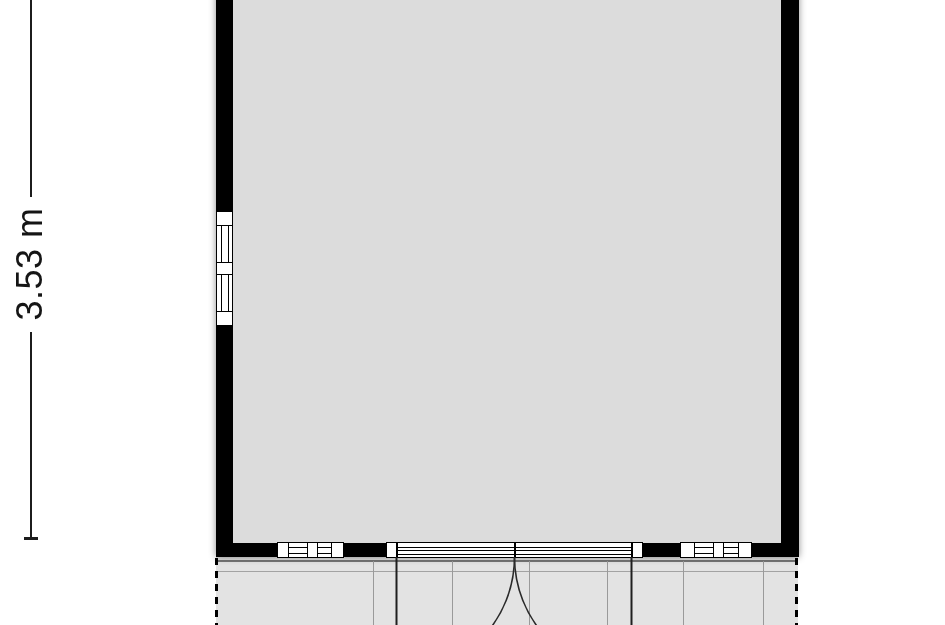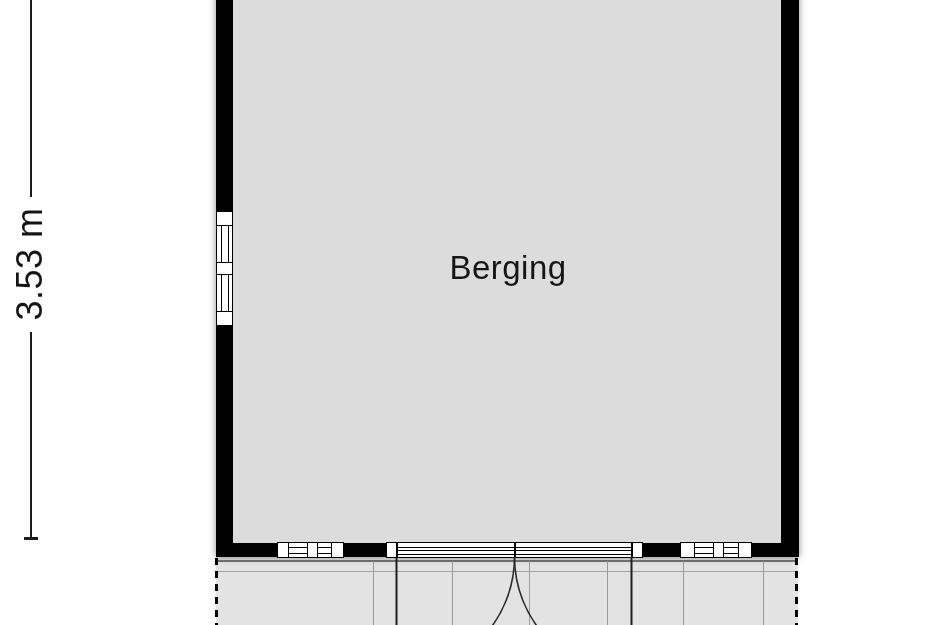--- a/index.html
+++ b/index.html
@@ -138,14 +138,13 @@
     </div>
   </div>
 
   <svg class="overlay" width="945" height="625" viewBox="0 0 945 625">
     <path d="M396.5,557 L396.5,625" stroke="#1f1f1f" stroke-width="2" fill="none"></path>
     <path d="M631.5,557 L631.5,625" stroke="#1f1f1f" stroke-width="2" fill="none"></path>
     <path d="M514.5,557 A117.5,117.5 0 0 1 397,674.5" stroke="#2a2a2a" stroke-width="1.6" fill="none"></path>
     <path d="M514.5,557 A117.5,117.5 0 0 0 632,674.5" stroke="#2a2a2a" stroke-width="1.6" fill="none"></path>
   </svg>
 
-  <div class="room-label">Berging</div>
 </div>
 
 </body></html>

